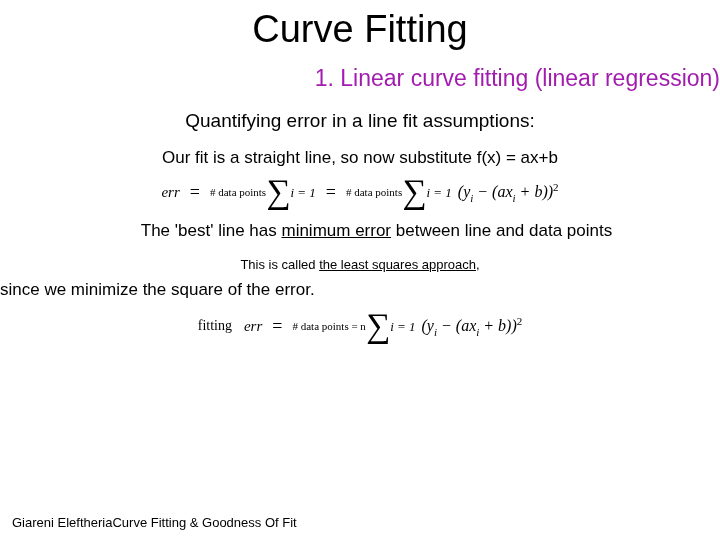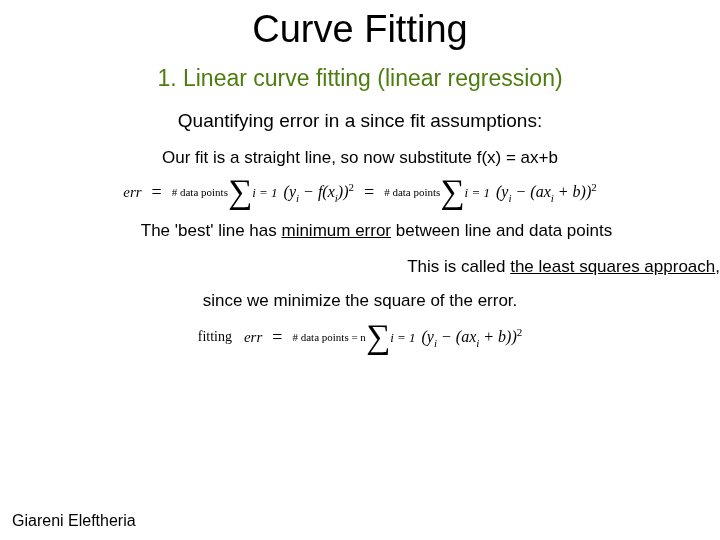--- a/index.html
+++ b/index.html
@@ -12,22 +12,22 @@
     position: relative;
     overflow: hidden;
   }
   .title {
     text-align: center;
     font-size: 38px;
     font-weight: 400;
     padding-top: 8px;
   }
   .subtitle {
-    text-align: center;
-    color: #4d7c0f;
+    text-align: right;
+    color: #a21caf;
     font-size: 23px;
     margin-top: 14px;
     font-weight: 400;
   }
   .line1 {
     text-align: center;
     font-size: 19px;
     margin-top: 18px;
   }
   .line2 {
@@ -62,71 +62,67 @@
   .sup2 { font-size: 11px; vertical-align: super; font-style: normal; }
   .sub-i { font-size: 11px; vertical-align: sub; font-style: italic; }
   .line3 {
     text-align: center;
     font-size: 17px;
     margin-top: 14px;
     padding-left: 33px;
   }
   .u { text-decoration: underline; }
   .line4 {
-    text-align: right;
-    font-size: 17px;
+    text-align: center;
+    font-size: 13px;
     margin-top: 16px;
   }
   .line5 {
-    text-align: center;
     font-size: 17px;
-    margin-top: 14px;
+    margin-top: 8px;
   }
   .eq2 {
     display: flex;
     justify-content: center;
     align-items: center;
     margin-top: 12px;
     gap: 6px;
     font-family: 'Times New Roman', serif;
   }
   .minimize { font-size: 14px; font-style: normal; margin-right: 6px; }
   .footer {
     position: absolute;
     bottom: 10px;
     left: 0;
     right: 0;
     display: flex;
     justify-content: flex-start;
     padding: 0 12px;
-    font-size: 16px;
+    font-size: 13px;
     color: #000;
   }
 </style>
 </head>
 <body>
 
 <h1 class="title">Curve Fitting</h1>
 
 <h2 class="subtitle">1. Linear curve fitting (linear regression)</h2>
 
-<p class="line1">Quantifying error in a since fit assumptions:</p>
+<p class="line1">Quantifying error in a line fit assumptions:</p>
 
 <p class="line2">Our fit is a straight line, so now substitute f(x) = ax+b</p>
 
 <div class="eq1">
   <span class="err-i">err</span>
   <span class="eq-sign">=</span>
   <span class="sum-block">
     <span class="sum-top"># data points</span>
     <span class="sigma">∑</span>
     <span class="sum-bot">i = 1</span>
-  </span>
-  <span class="term">
-    <span>(y</span><span class="sub-i">i</span><span> − f(x</span><span class="sub-i">i</span><span>))</span><span class="sup2">2</span>
   </span>
   <span class="eq-sign">=</span>
   <span class="sum-block">
     <span class="sum-top"># data points</span>
     <span class="sigma">∑</span>
     <span class="sum-bot">i = 1</span>
   </span>
   <span class="term">
     <span>(y</span><span class="sub-i">i</span><span> − (ax</span><span class="sub-i">i</span><span> + b))</span><span class="sup2">2</span>
   </span>
@@ -151,13 +147,14 @@
     <span class="sigma">∑</span>
     <span class="sum-bot">i = 1</span>
   </span>
   <span class="term">
     <span>(y</span><span class="sub-i">i</span><span> − (ax</span><span class="sub-i">i</span><span> + b))</span><span class="sup2">2</span>
   </span>
 </div>
 
 <div class="footer">
   <span>Giareni Eleftheria</span>
+  <span>Curve Fitting &amp; Goodness Of Fit</span>
 </div>
 
 </body></html>

